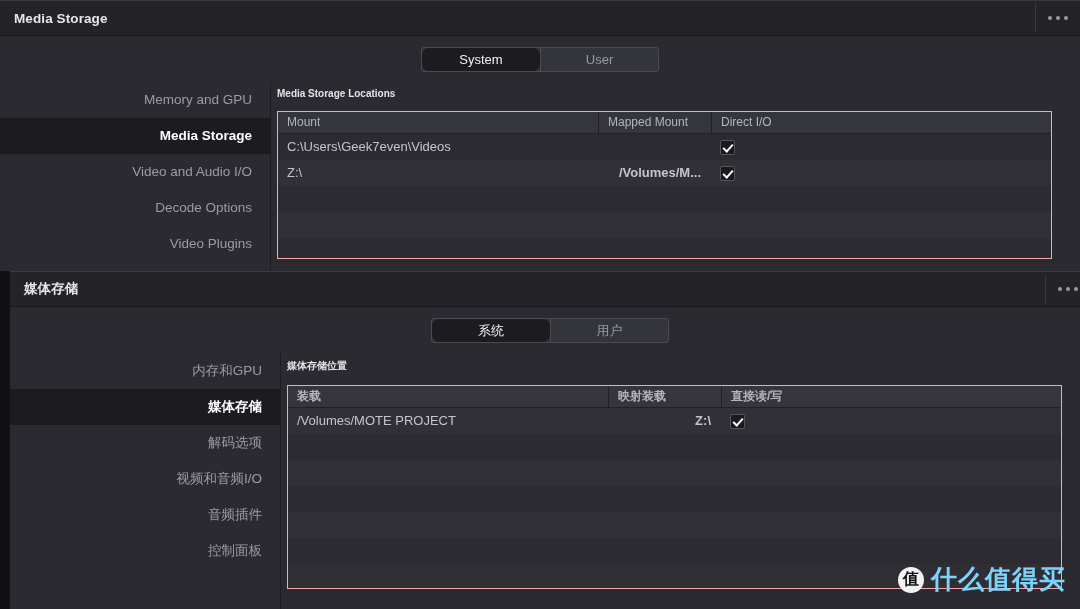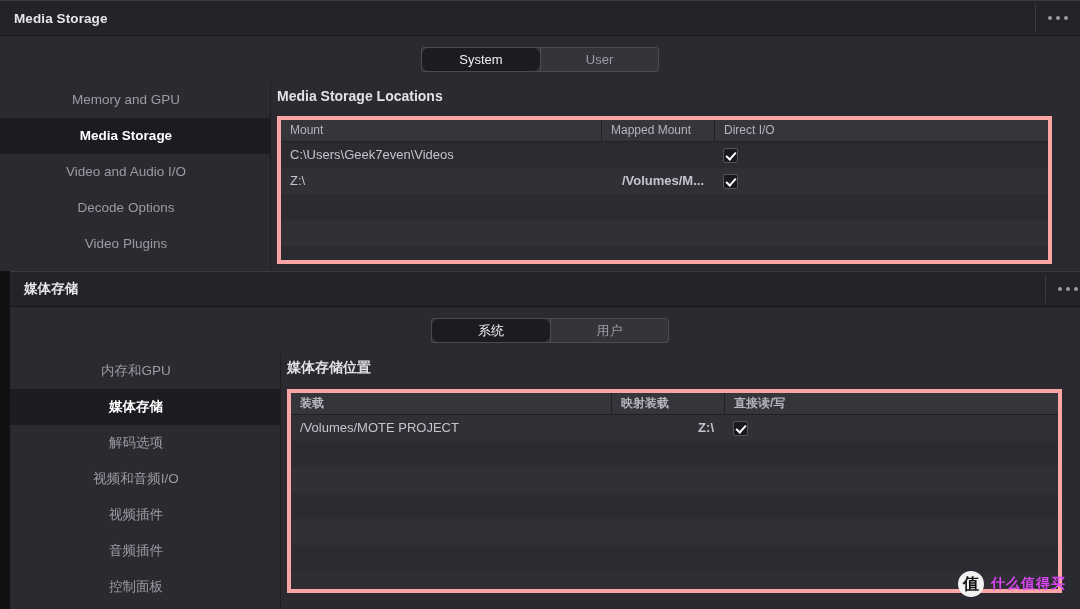--- a/index.html
+++ b/index.html
@@ -91,49 +91,49 @@
     width: 271px;
     bottom: 0;
     background: #2a2a30;
     border-right: 1px solid #1d1d22;
     box-sizing: border-box;
     overflow: hidden;
   }
   .side-item {
     height: 36px;
     line-height: 36px;
-    text-align: center;
+    text-align: right;
     padding-right: 18px;
     font-size: 13.5px;
     color: #9b9ba3;
     box-sizing: border-box;
   }
   .side-item.active {
     background: #1b1b20;
     color: #ffffff;
     font-weight: bold;
   }
 
   
   .content {
     position: absolute;
     left: 272px; top: 46px; right: 0; bottom: 0;
     padding-left: 5px;
   }
   .section-title {
-    font-size: 14px;
+    font-size: 10px;
     font-weight: bold;
     color: #e2e2e6;
     margin: 6px 0 12px 0;
   }
 
   
   .table {
     position: relative;
-    border: 4px solid #fca5a5;
+    border: 1px solid #fca5a5;
     background: #2e2e34;
     box-sizing: border-box;
     width: 775px;
     overflow: hidden;
   }
   .table-inner { position: relative; }
   .thead {
     display: flex;
     height: 22px;
     background: #35353c;
@@ -204,23 +204,23 @@
     width: 26px; height: 26px;
     border-radius: 50%;
     background: #f2f2f2;
     color: #111;
     font-size: 16px;
     font-weight: bold;
     display: flex; align-items: center; justify-content: center;
     font-family: "DejaVu Sans", sans-serif;
   }
   .wm-text {
-    font-size: 14px;
-    font-weight: bold;
-    color: #d946ef;
+    font-size: 26px;
+    font-weight: bold;
+    color: #7dd3fc;
     letter-spacing: 1px;
     font-family: "DejaVu Sans", sans-serif;
     text-align: right;
   }
 </style>
 </head>
 <body>
 
 <div class="stage">
 
@@ -306,21 +306,20 @@
       <div class="tabs">
         <div class="tab active">系统</div>
         <div class="tab">用户</div>
       </div>
 
       <div class="sidebar">
         <div class="side-item">内存和GPU</div>
         <div class="side-item active">媒体存储</div>
         <div class="side-item">解码选项</div>
         <div class="side-item">视频和音频I/O</div>
-        <div class="side-item">视频插件</div>
         <div class="side-item">音频插件</div>
         <div class="side-item">控制面板</div>
       </div>
 
       <div class="content">
         <div class="section-title">媒体存储位置</div>
 
         <div class="table" style="height:204px">
           <div class="table-inner">
             <div class="thead">

